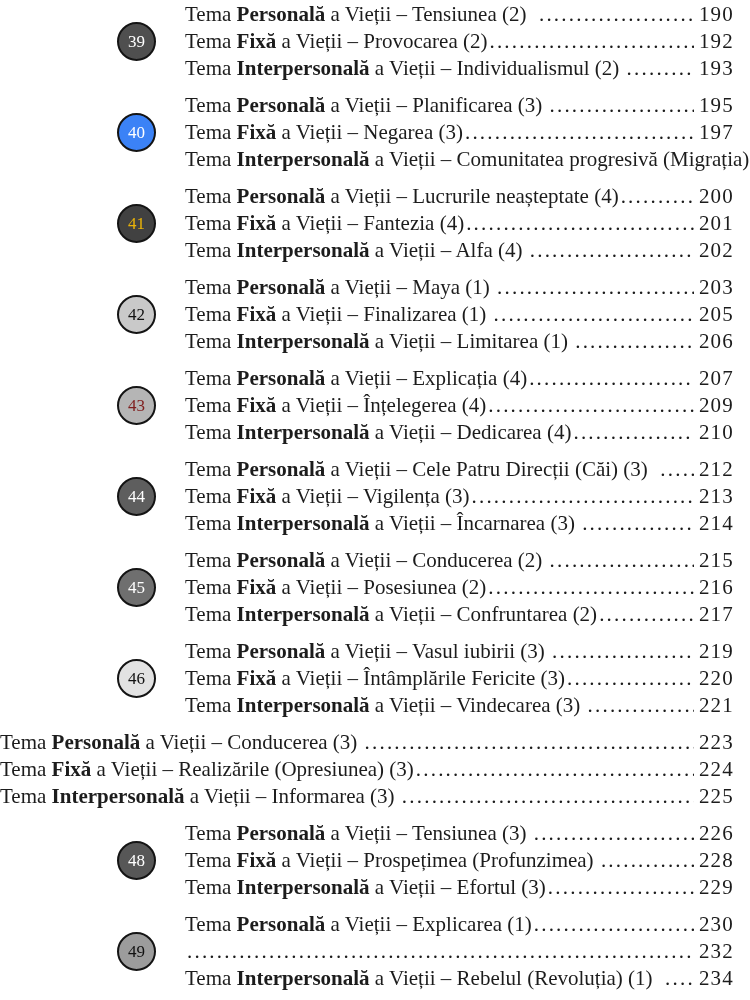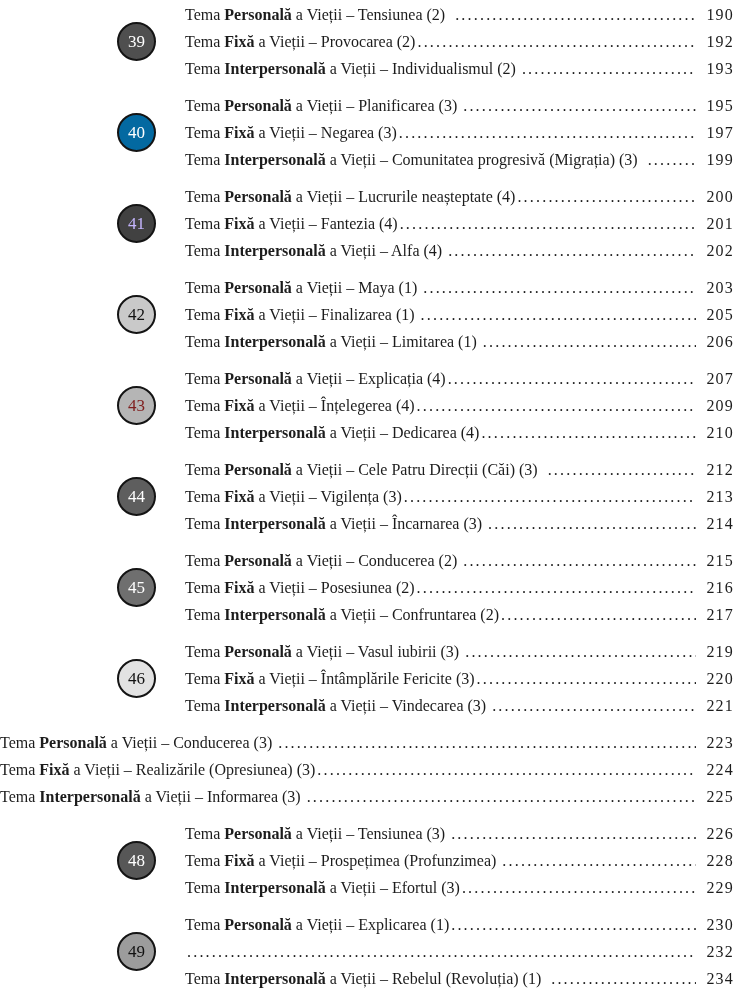--- a/index.html
+++ b/index.html
@@ -46,21 +46,21 @@
   .entries-col {
     flex: 1;
     min-width: 0;
     padding-right: 16px;
   }
   .entry {
     display: flex;
     align-items: center;
     height: 27px;
     line-height: 27px;
-    font-size: 16px;
+    font-size: 21px;
   }
   .entry-text {
     flex: none;
     white-space: pre;
   }
   .entry-text b { font-weight: bold; }
   .dot-leader {
     flex: 1;
     overflow: hidden;
     white-space: nowrap;
@@ -99,21 +99,21 @@
   <div class="entry">
     <span class="entry-text"><span>Tema </span><b>Interpersonală</b><span> a Vieții – Individualismul (2) </span></span>
     <span class="dot-leader">............................................................................................................................................</span>
     <span class="page-number">193</span>
   </div>
 </div>
   </section>
 
   <section class="group">
     <div class="badge-col">
-      <div class="badge" style="background: #0369a1; color: rgb(255, 255, 255); border-color: rgb(20, 20, 20);">40</div>
+      <div class="badge" style="background: #3b82f6; color: rgb(255, 255, 255); border-color: rgb(20, 20, 20);">40</div>
     </div>
     <div class="entries-col">
   <div class="entry">
     <span class="entry-text"><span>Tema </span><b>Personală</b><span> a Vieții – Planificarea (3) </span></span>
     <span class="dot-leader">............................................................................................................................................</span>
     <span class="page-number">195</span>
   </div>
 
   <div class="entry">
     <span class="entry-text"><span>Tema </span><b>Fixă</b><span> a Vieții – Negarea (3)</span></span>
@@ -124,21 +124,21 @@
   <div class="entry">
     <span class="entry-text"><span>Tema </span><b>Interpersonală</b><span> a Vieții – Comunitatea progresivă (Migrația) (3)  </span></span>
     <span class="dot-leader">............................................................................................................................................</span>
     <span class="page-number">199</span>
   </div>
 </div>
   </section>
 
   <section class="group">
     <div class="badge-col">
-      <div class="badge" style="background: rgb(65, 65, 65); color: #c4b5fd; border-color: rgb(20, 20, 20);">41</div>
+      <div class="badge" style="background: rgb(65, 65, 65); color: #eab308; border-color: rgb(20, 20, 20);">41</div>
     </div>
     <div class="entries-col">
   <div class="entry">
     <span class="entry-text"><span>Tema </span><b>Personală</b><span> a Vieții – Lucrurile neașteptate (4)</span></span>
     <span class="dot-leader">............................................................................................................................................</span>
     <span class="page-number">200</span>
   </div>
 
   <div class="entry">
     <span class="entry-text"><span>Tema </span><b>Fixă</b><span> a Vieții – Fantezia (4)</span></span>

